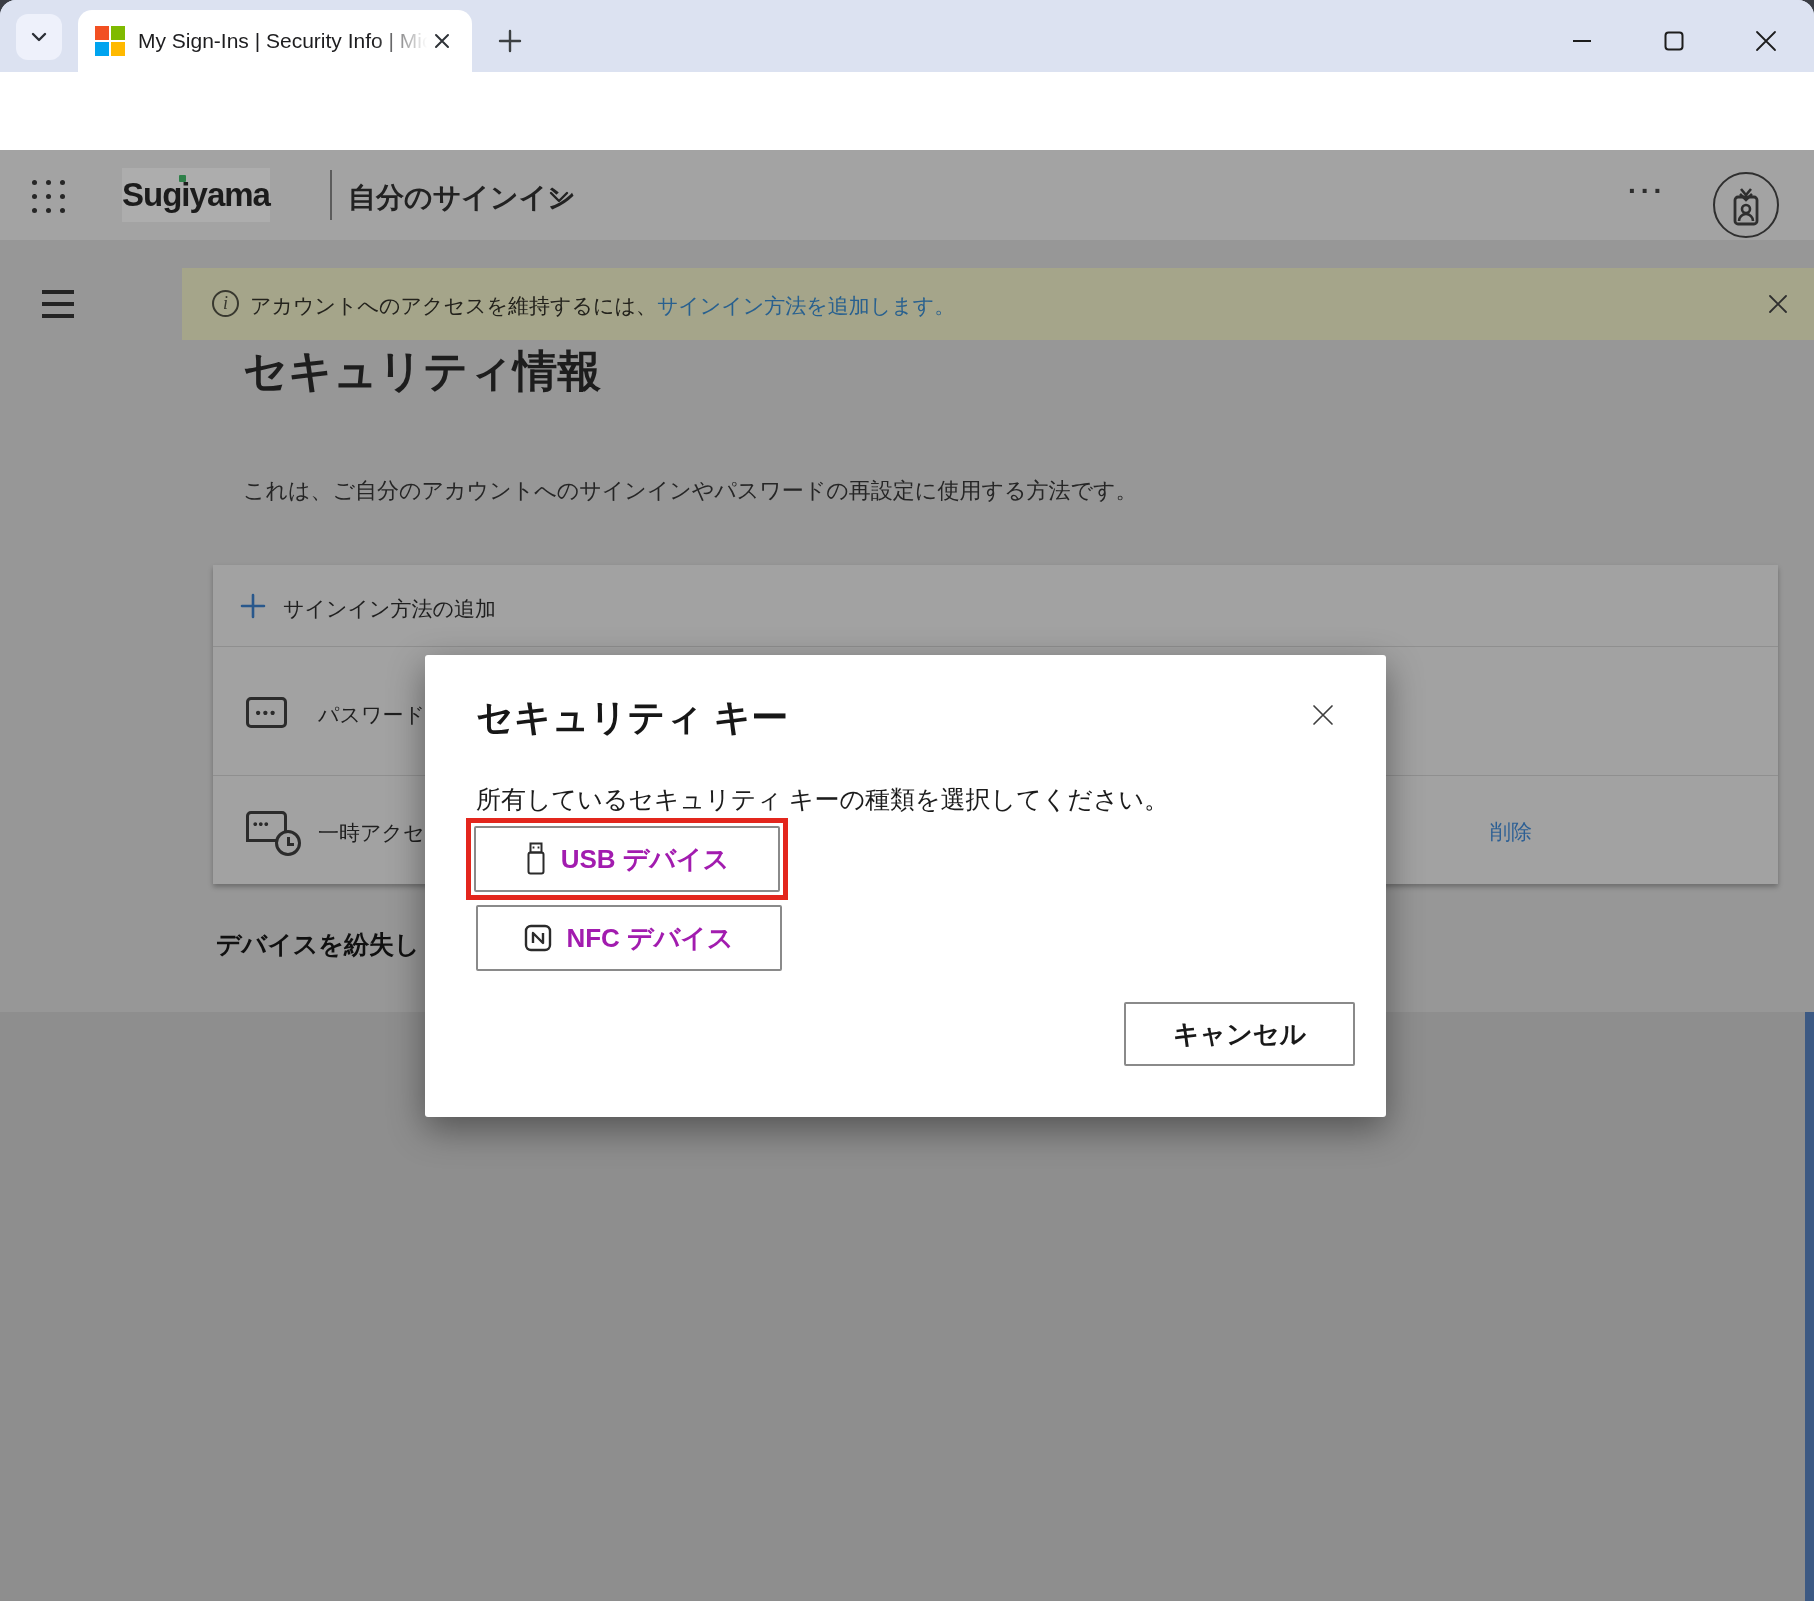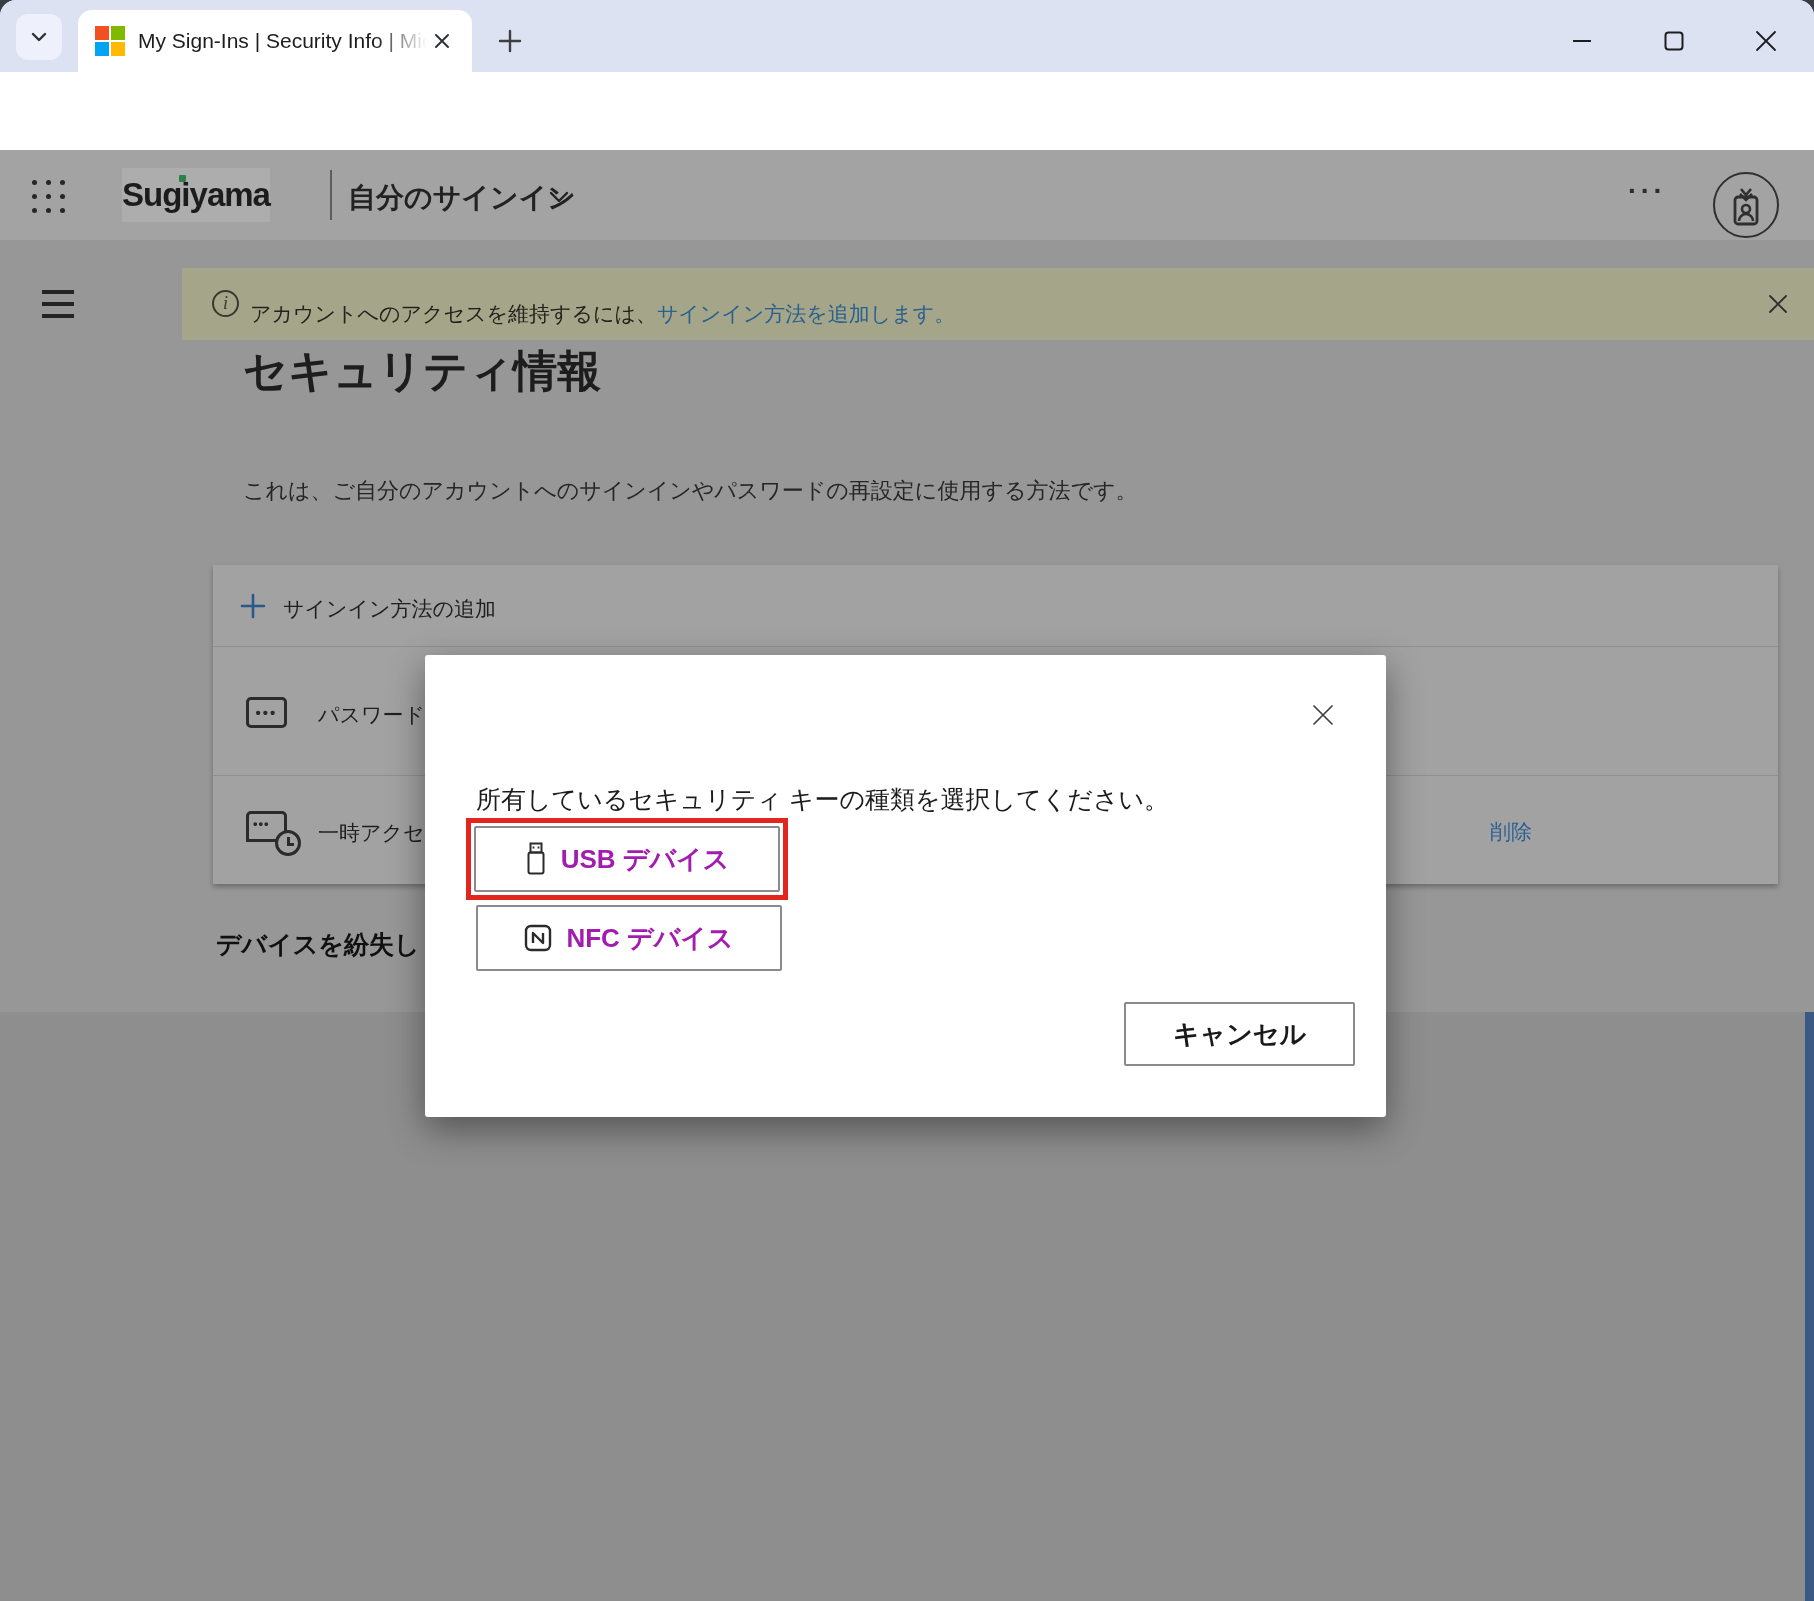--- a/index.html
+++ b/index.html
@@ -43,21 +43,21 @@
   .logodot { position:absolute; left:57px; top:7px; width:7px; height:7px; background:#2e8049; border-radius:1px; }
   .hdiv { position:absolute; left:330px; top:20px; width:2px; height:50px; background:#5c5c5c; }
   .apptitle { position:absolute; left:348px; top:29px; font-size:28px; font-weight:700; color:#222222; }
   .hchev { position:absolute; left:548px; top:38px; }
   .hdots { position:absolute; left:1628px; top:18px; font-size:28px; font-weight:700; letter-spacing:5px; color:#2c2c2c; }
   .badge { position:absolute; left:1713px; top:22px; width:66px; height:66px; border-radius:50%; border:2px solid #2f2f2f; display:flex; align-items:center; justify-content:center; }
 
   .banner { position:absolute; left:182px; top:118px; width:1632px; height:72px; background:#a5a58a; }
   .infoic { position:absolute; left:30px; top:22px; width:27px; height:27px; border-radius:50%; border:2px solid #38382f; color:#38382f;
     font-family:"Liberation Serif","DejaVu Serif",serif; font-size:18px; font-style:italic; display:flex; align-items:center; justify-content:center; }
-  .bannertext { position:absolute; left:68px; top:24px; font-size:21px; color:#23221c;margin-top:8px; }
+  .bannertext { position:absolute; left:68px; top:24px; font-size:21px; color:#23221c; }
   .bannertext a { color:#28608f; text-decoration:none; }
   .bannerclose { position:absolute; right:24px; top:24px; width:24px; height:24px; }
 
   .hamburger { position:absolute; left:42px; top:140px; width:32px; height:28px; }
   .hamburger i { display:block; width:32px; height:4px; background:#242424; margin-bottom:8px; }
 
   .pagetitle { position:absolute; left:243px; top:192px; font-size:44px; font-weight:600; color:#1d1d1d; }
   .pagesub { position:absolute; left:243px; top:326px; font-size:22px; color:#262626; }
 
   .card { position:absolute; left:213px; top:415px; width:1565px; height:319px; background:#a2a2a2; box-shadow:0 3px 5px rgba(0,0,0,0.28); }
@@ -280,20 +280,21 @@
       </div>
     </div>
 
     <div class="lostdev">デバイスを紛失し</div>
 
     <div class="footerband"></div>
     <div class="bluestrip"></div>
   </div>
 
   <div class="dialog">
+    <div class="dlgtitle">セキュリティ キー</div>
     <svg class="dlgclose" viewBox="0 0 28 28">
       <path d="M5 5 L23 23 M23 5 L5 23" stroke="#3f3f3f" stroke-width="1.7" stroke-linecap="round"></path>
     </svg>
     <div class="dlgbody">所有しているセキュリティ キーの種類を選択してください。</div>
 
     <div class="redwrap">
       <div class="keybtn">
         <svg width="22" height="34" viewBox="0 0 22 34">
           <rect x="5.5" y="1.5" width="11" height="9" fill="none" stroke="#2b2b2b" stroke-width="2"></rect>
           <rect x="3.5" y="10.5" width="15" height="21" rx="2" fill="none" stroke="#2b2b2b" stroke-width="2"></rect>

